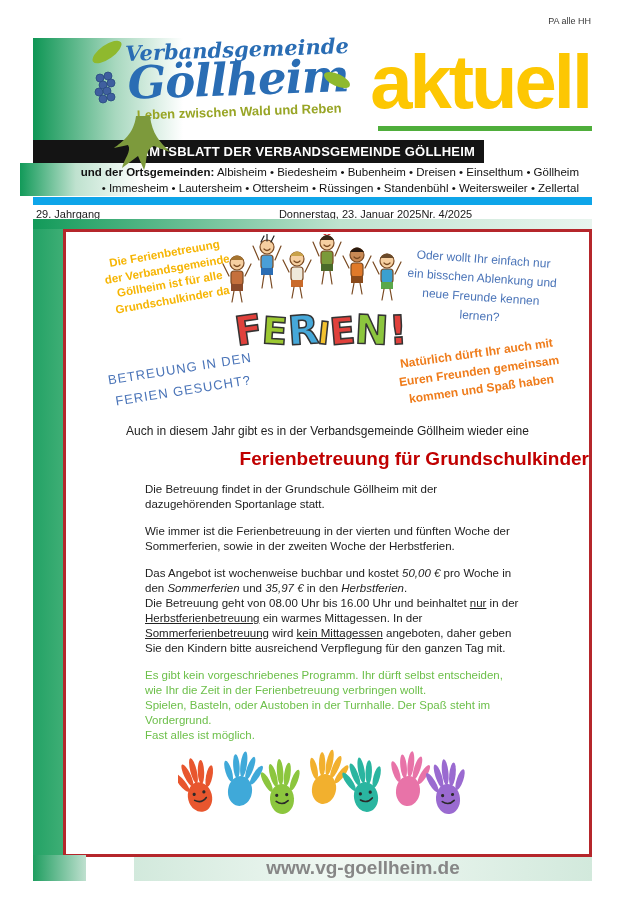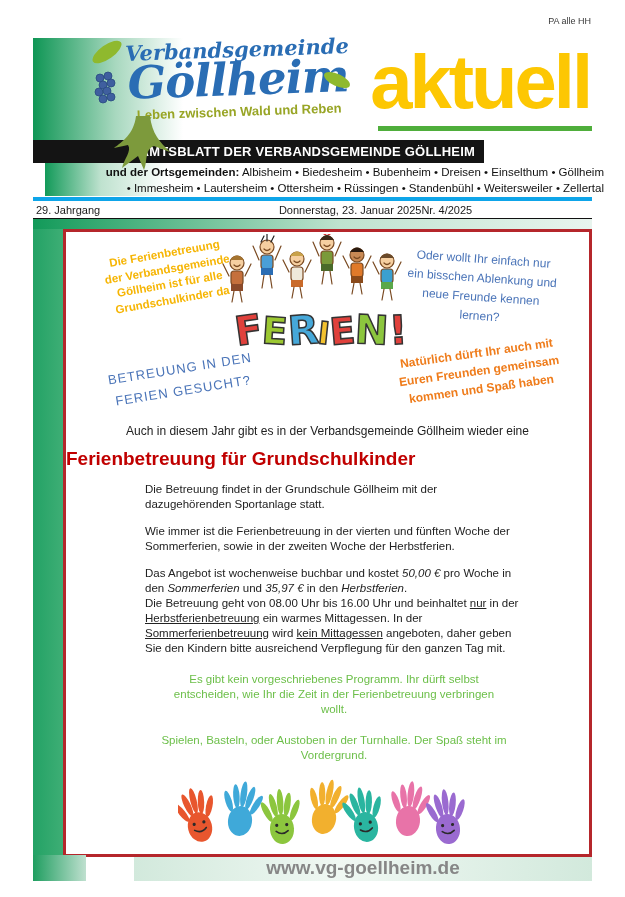--- a/index.html
+++ b/index.html
@@ -24,28 +24,28 @@
   .brand-underline{position:absolute;right:0;top:88px;width:214px;height:5px;background:#4fae3b;}
 
   
   .banner{position:absolute;left:33px;top:140px;width:451px;height:23px;background:#141414;
           color:#ffffff;font-weight:bold;font-size:13px;line-height:23px;text-align:right;
           box-sizing:border-box;padding-right:9px;letter-spacing:0.2px;}
   .trunk{position:absolute;left:112px;top:116px;width:60px;height:62px;z-index:6;}
   .logo-deco{position:absolute;left:85px;top:38px;width:270px;height:105px;z-index:5;pointer-events:none;}
 
   
-  .munis{position:absolute;left:45px;top:163px;width:559px;height:33px;
+  .munis{position:absolute;left:20px;top:163px;width:559px;height:33px;
          background:linear-gradient(to right,#129a59 0%,#bfe2cf 10%,#ffffff 22%);
          font-size:11.5px;line-height:16px;text-align:right;color:#111;padding-top:1px;box-sizing:border-box;}
   .munis b{font-weight:bold;}
 
   
   .inforow{position:absolute;left:33px;top:197px;width:559px;height:17px;
-           border-top:4px solid #0ea5e9;border-bottom:2px solid #111;background:#fff;
+           border-top:8px solid #0ea5e9;border-bottom:2px solid #111;background:#fff;
            display:flex;align-items:center;font-size:11px;}
   .inforow .vol{flex:1;text-align:left;padding-left:3px;}
   .inforow .date{flex:1.3;text-align:right;}
   .inforow .issue{flex:1;padding-right:3px;}
 
   .green-strip{position:absolute;left:33px;top:219px;width:559px;height:10px;
                background:linear-gradient(to right,#129a59 0%,#bfe3cf 55%,#e8f4ee 100%);}
   .green-col{position:absolute;left:33px;top:229px;width:30px;height:628px;
              background:linear-gradient(to right,#23a265,#3eae75);}
 
@@ -60,28 +60,28 @@
   .note-ml{left:28px;top:126px;width:175px;transform:rotate(-9deg);font-size:13px;
            letter-spacing:1px;line-height:22px;}
   .note-mr{left:318px;top:112px;width:190px;transform:rotate(-8deg);font-weight:bold;
            font-size:12px;line-height:18px;}
   .kids{position:absolute;left:155px;top:2px;}
   .ferien{position:absolute;left:130px;top:74px;width:250px;text-align:center;}
   .ferien span{display:inline-block;font-family:"DejaVu Sans",sans-serif;font-weight:bold;
                -webkit-text-stroke:1.5px #333;text-shadow:0 0 1px #333;line-height:48px;}
 
   .intro{text-align:center;font-size:12px;margin:2px 0 0;color:#222;}
-  .f-title{text-align:left;font-size:19px;font-weight:bold;margin:10px 0 0;}
+  .f-title{text-align:right;font-size:19px;font-weight:bold;margin:10px 0 0;}
   .bodytext{margin-left:79px;width:378px;font-size:11.5px;line-height:15px;color:#222;}
   .bodytext p{margin:0;}
   .p-gap{margin-top:12px !important;}
   .bullet{font-weight:bold;font-size:12.5px;line-height:26px;white-space:nowrap;}
   .bullet .mk{margin-right:8px;}
   .rt-b{font-weight:normal;} .rt-i{font-style:italic;} .rt-u{text-decoration:underline;}
-  .greenblock p{margin:16px;text-align:center;}
+  .greenblock p{margin:0;}
   .hands-wrap{text-align:center;margin-top:6px;}
 </style>
 </head>
 <body>
 
 <div class="page">
 
   <div class="top-note">PA alle HH</div>
 
   <div class="header">
@@ -217,20 +217,21 @@
       <p class="p-gap">Die Betreuung findet in der Grundschule Göllheim mit der dazugehörenden Sportanlage statt.</p>
       <p class="p-gap">Wie immer ist die Ferienbetreuung in der vierten und fünften Woche der Sommerferien, sowie in der zweiten Woche der Herbstferien.</p>
 
 
       <p class="p-gap"><span class="">Das Angebot ist wochenweise buchbar und kostet </span><span class="rt-b rt-i">50,00 €</span><span class=""> pro Woche in den </span><span class="rt-b rt-i">Sommerferien</span><span class=""> und </span><span class="rt-b rt-i">35,97 €</span><span class=""> in den </span><span class="rt-b rt-i">Herbstferien</span><span class="">.</span></p>
       <p><span class="">Die Betreuung geht von 08.00 Uhr bis 16.00 Uhr und beinhaltet </span><span class="rt-b rt-u">nur</span><span class=""> in der </span><span class="rt-b rt-u">Herbstferienbetreuung</span><span class=""> ein warmes Mittagessen. In der </span><span class="rt-b rt-u">Sommerferienbetreuung</span><span class=""> wird </span><span class="rt-b rt-u">kein Mittagessen</span><span class=""> angeboten, daher geben Sie den Kindern bitte ausreichend Verpflegung für den ganzen Tag mit.</span></p>
 
       <div class="greenblock p-gap" style="color: rgb(108, 191, 73);">
         <p>Es gibt kein vorgeschriebenes Programm. Ihr dürft selbst entscheiden, wie Ihr die Zeit in der Ferienbetreuung verbringen wollt.</p>
         <p>Spielen, Basteln, oder Austoben in der Turnhalle. Der Spaß steht im Vordergrund.</p>
+        <p>Fast alles ist möglich.</p>
       </div>
     </div>
 
     <div class="hands-wrap">
       <svg width="300" height="72" viewBox="0 0 300 72">
         <defs>
           <g id="hand">
             <ellipse cx="20" cy="40" rx="12" ry="15"></ellipse>
             <ellipse cx="6" cy="22" rx="3.2" ry="11" transform="rotate(-25 6 22)"></ellipse>
             <ellipse cx="13" cy="16" rx="3.2" ry="12" transform="rotate(-12 13 16)"></ellipse>

